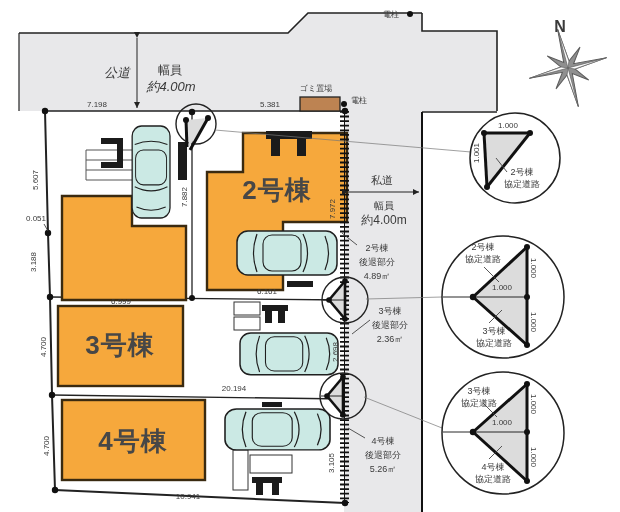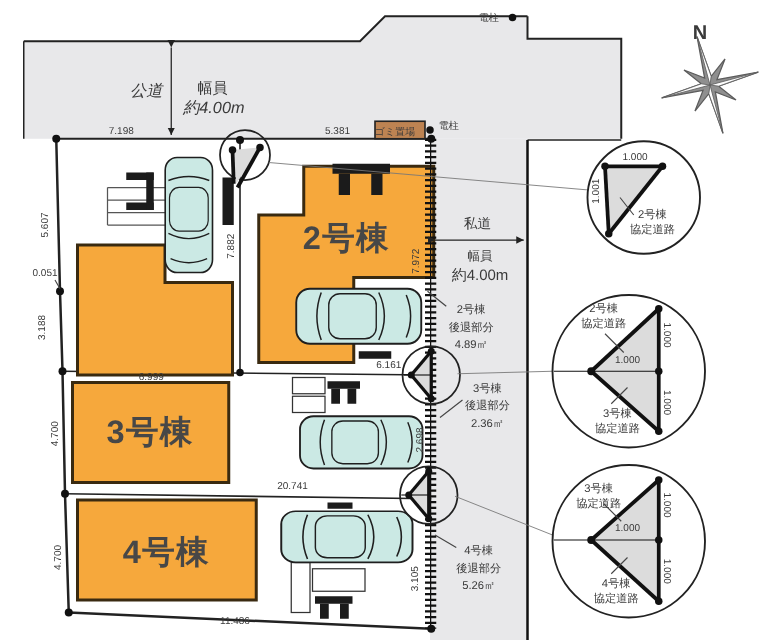--- a/index.html
+++ b/index.html
@@ -220,21 +220,21 @@
 <div class="lbl s13" style="left:117px;top:72px;">公道</div>
 <div class="lbl s12" style="left:170px;top:70px;">幅員</div>
 <div class="lbl s13" style="left:171px;top:86px;">約4.00m</div>
 
 <div class="lbl s11" style="left:382px;top:180px;">私道</div>
 <div class="lbl s10" style="left:384px;top:206px;">幅員</div>
 <div class="lbl s12" style="left:384px;top:220px;">約4.00m</div>
 
 <div class="lbl" style="left:391px;top:15px;">電柱</div>
 <div class="lbl" style="left:359px;top:101px;">電柱</div>
-<div class="lbl" style="left:316px;top:89px;margin-top:17px;">ゴミ置場</div>
+<div class="lbl" style="left:316px;top:89px;">ゴミ置場</div>
 <div class="lbl north" style="left:560px;top:27px;">N</div>
 
 <div class="lbl bld" style="left:277px;top:190px;">2号棟</div>
 <div class="lbl bld" style="left:120px;top:345px;">3号棟</div>
 <div class="lbl bld" style="left:133px;top:441px;">4号棟</div>
 
 <div class="lbl s9" style="left:377px;top:248px;">2号棟</div>
 <div class="lbl s9" style="left:377px;top:262px;">後退部分</div>
 <div class="lbl s9" style="left:377px;top:276px;">4.89㎡</div>
 <div class="lbl s9" style="left:390px;top:311px;">3号棟</div>
@@ -245,27 +245,27 @@
 <div class="lbl s9" style="left:383px;top:469px;">5.26㎡</div>
 
 <div class="lbl" style="left:97px;top:105px;">7.198</div>
 <div class="lbl" style="left:270px;top:105px;">5.381</div>
 <div class="lbl rcc" style="left:36px;top:180px;">5.607</div>
 <div class="lbl" style="left:36px;top:219px;">0.051</div>
 <div class="lbl rcc" style="left:34px;top:262px;">3.188</div>
 <div class="lbl rcc" style="left:44px;top:347px;">4.700</div>
 <div class="lbl rcc" style="left:47px;top:446px;">4.700</div>
 <div class="lbl" style="left:121px;top:302px;">6.999</div>
-<div class="lbl" style="left:267px;top:292px;margin-left:44px;">6.161</div>
+<div class="lbl" style="left:267px;top:292px;">6.161</div>
 <div class="lbl rcc" style="left:185px;top:197px;">7.882</div>
 <div class="lbl rcc" style="left:333px;top:209px;">7.972</div>
 <div class="lbl rcc" style="left:336px;top:352px;">2.698</div>
 <div class="lbl rcc" style="left:332px;top:463px;">3.105</div>
-<div class="lbl" style="left:234px;top:389px;">20.741</div>
-<div class="lbl" style="left:188px;top:497px;">11.486</div>
+<div class="lbl" style="left:234px;top:389px;">20.194</div>
+<div class="lbl" style="left:188px;top:497px;">10.941</div>
 
 <div class="lbl" style="left:508px;top:126px;">1.000</div>
 <div class="lbl rcc" style="left:477px;top:153px;">1.001</div>
 <div class="lbl s9" style="left:522px;top:172px;">2号棟</div>
 <div class="lbl s9" style="left:522px;top:184px;">協定道路</div>
 
 <div class="lbl" style="left:502px;top:288px;">1.000</div>
 <div class="lbl rcw" style="left:533px;top:268px;">1.000</div>
 <div class="lbl rcw" style="left:533px;top:322px;">1.000</div>
 <div class="lbl s9" style="left:483px;top:247px;">2号棟</div>

